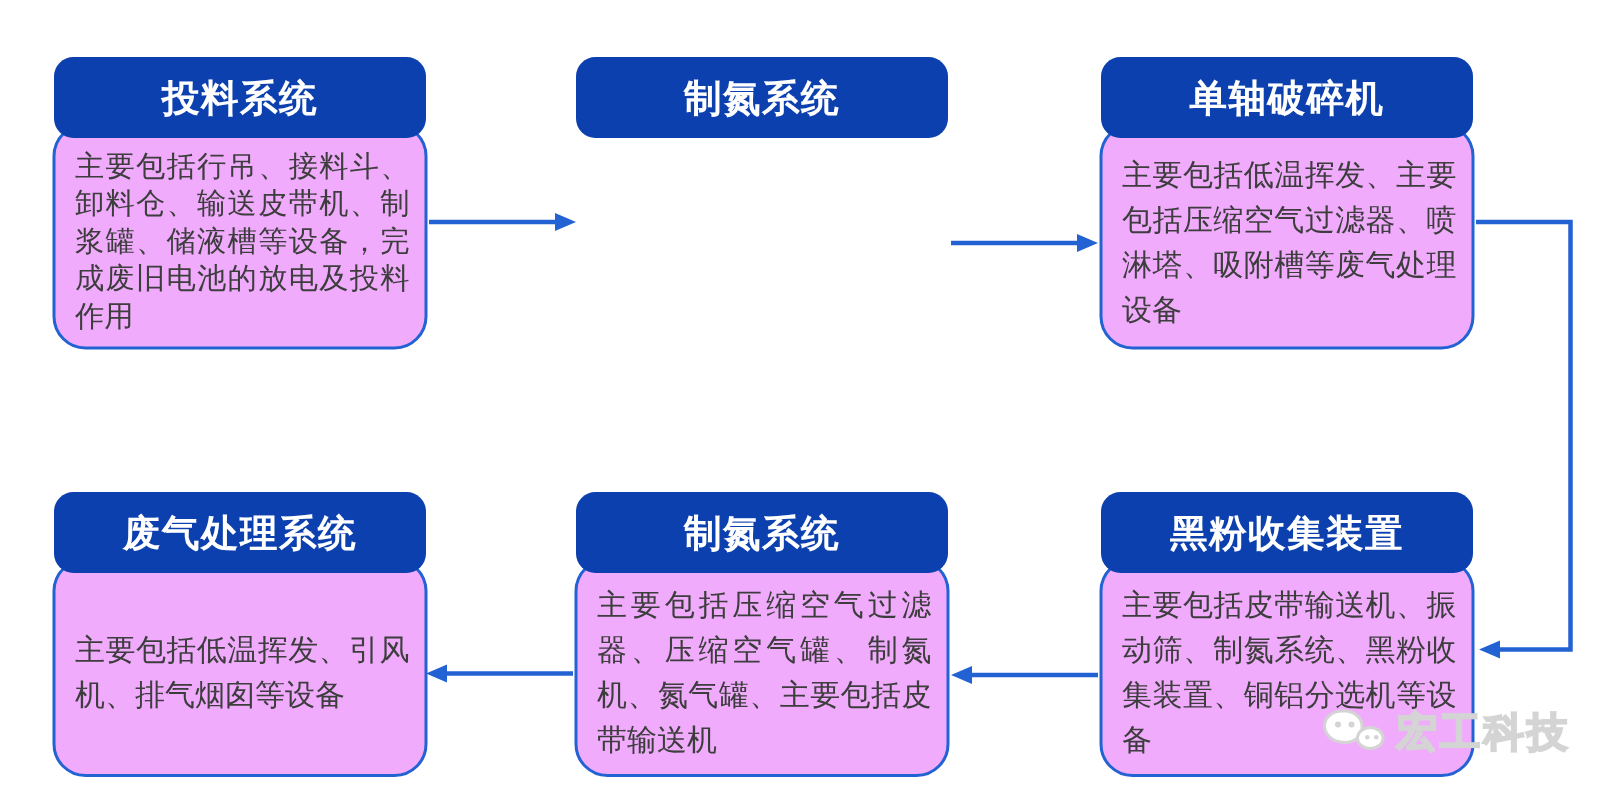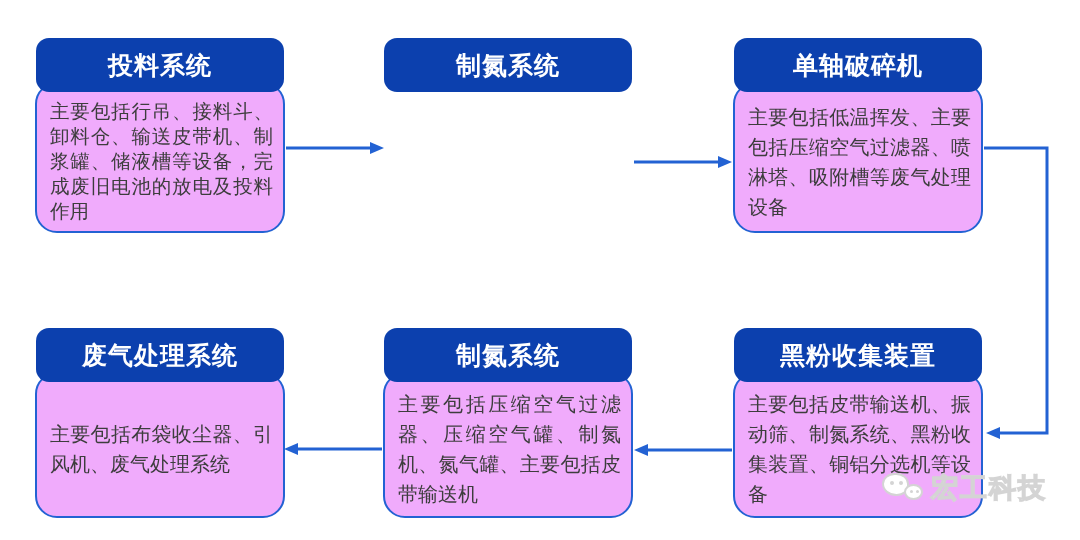--- a/index.html
+++ b/index.html
@@ -115,21 +115,21 @@
 
   <div class="flow-box r2 c2">
     <div class="box-body">
       <p class="box-desc">主要包括压缩空气过滤器、压缩空气罐、制氮机、氮气罐、主要包括皮带输送机</p>
     </div>
     <div class="box-title">制氮系统</div>
   </div>
 
   <div class="flow-box r2 c1">
     <div class="box-body">
-      <p class="box-desc">主要包括布袋收尘器、引风机、废气处理系统</p>
+      <p class="box-desc">主要包括低温挥发、引风机、排气烟囱等设备</p>
     </div>
     <div class="box-title">废气处理系统</div>
   </div>
 
   <div class="watermark">
     <span class="wm-icon">
       <span class="bubble bubble-big"></span>
       <span class="bubble bubble-small"></span>
     </span>
     <span class="wm-text">宏工科技</span>

